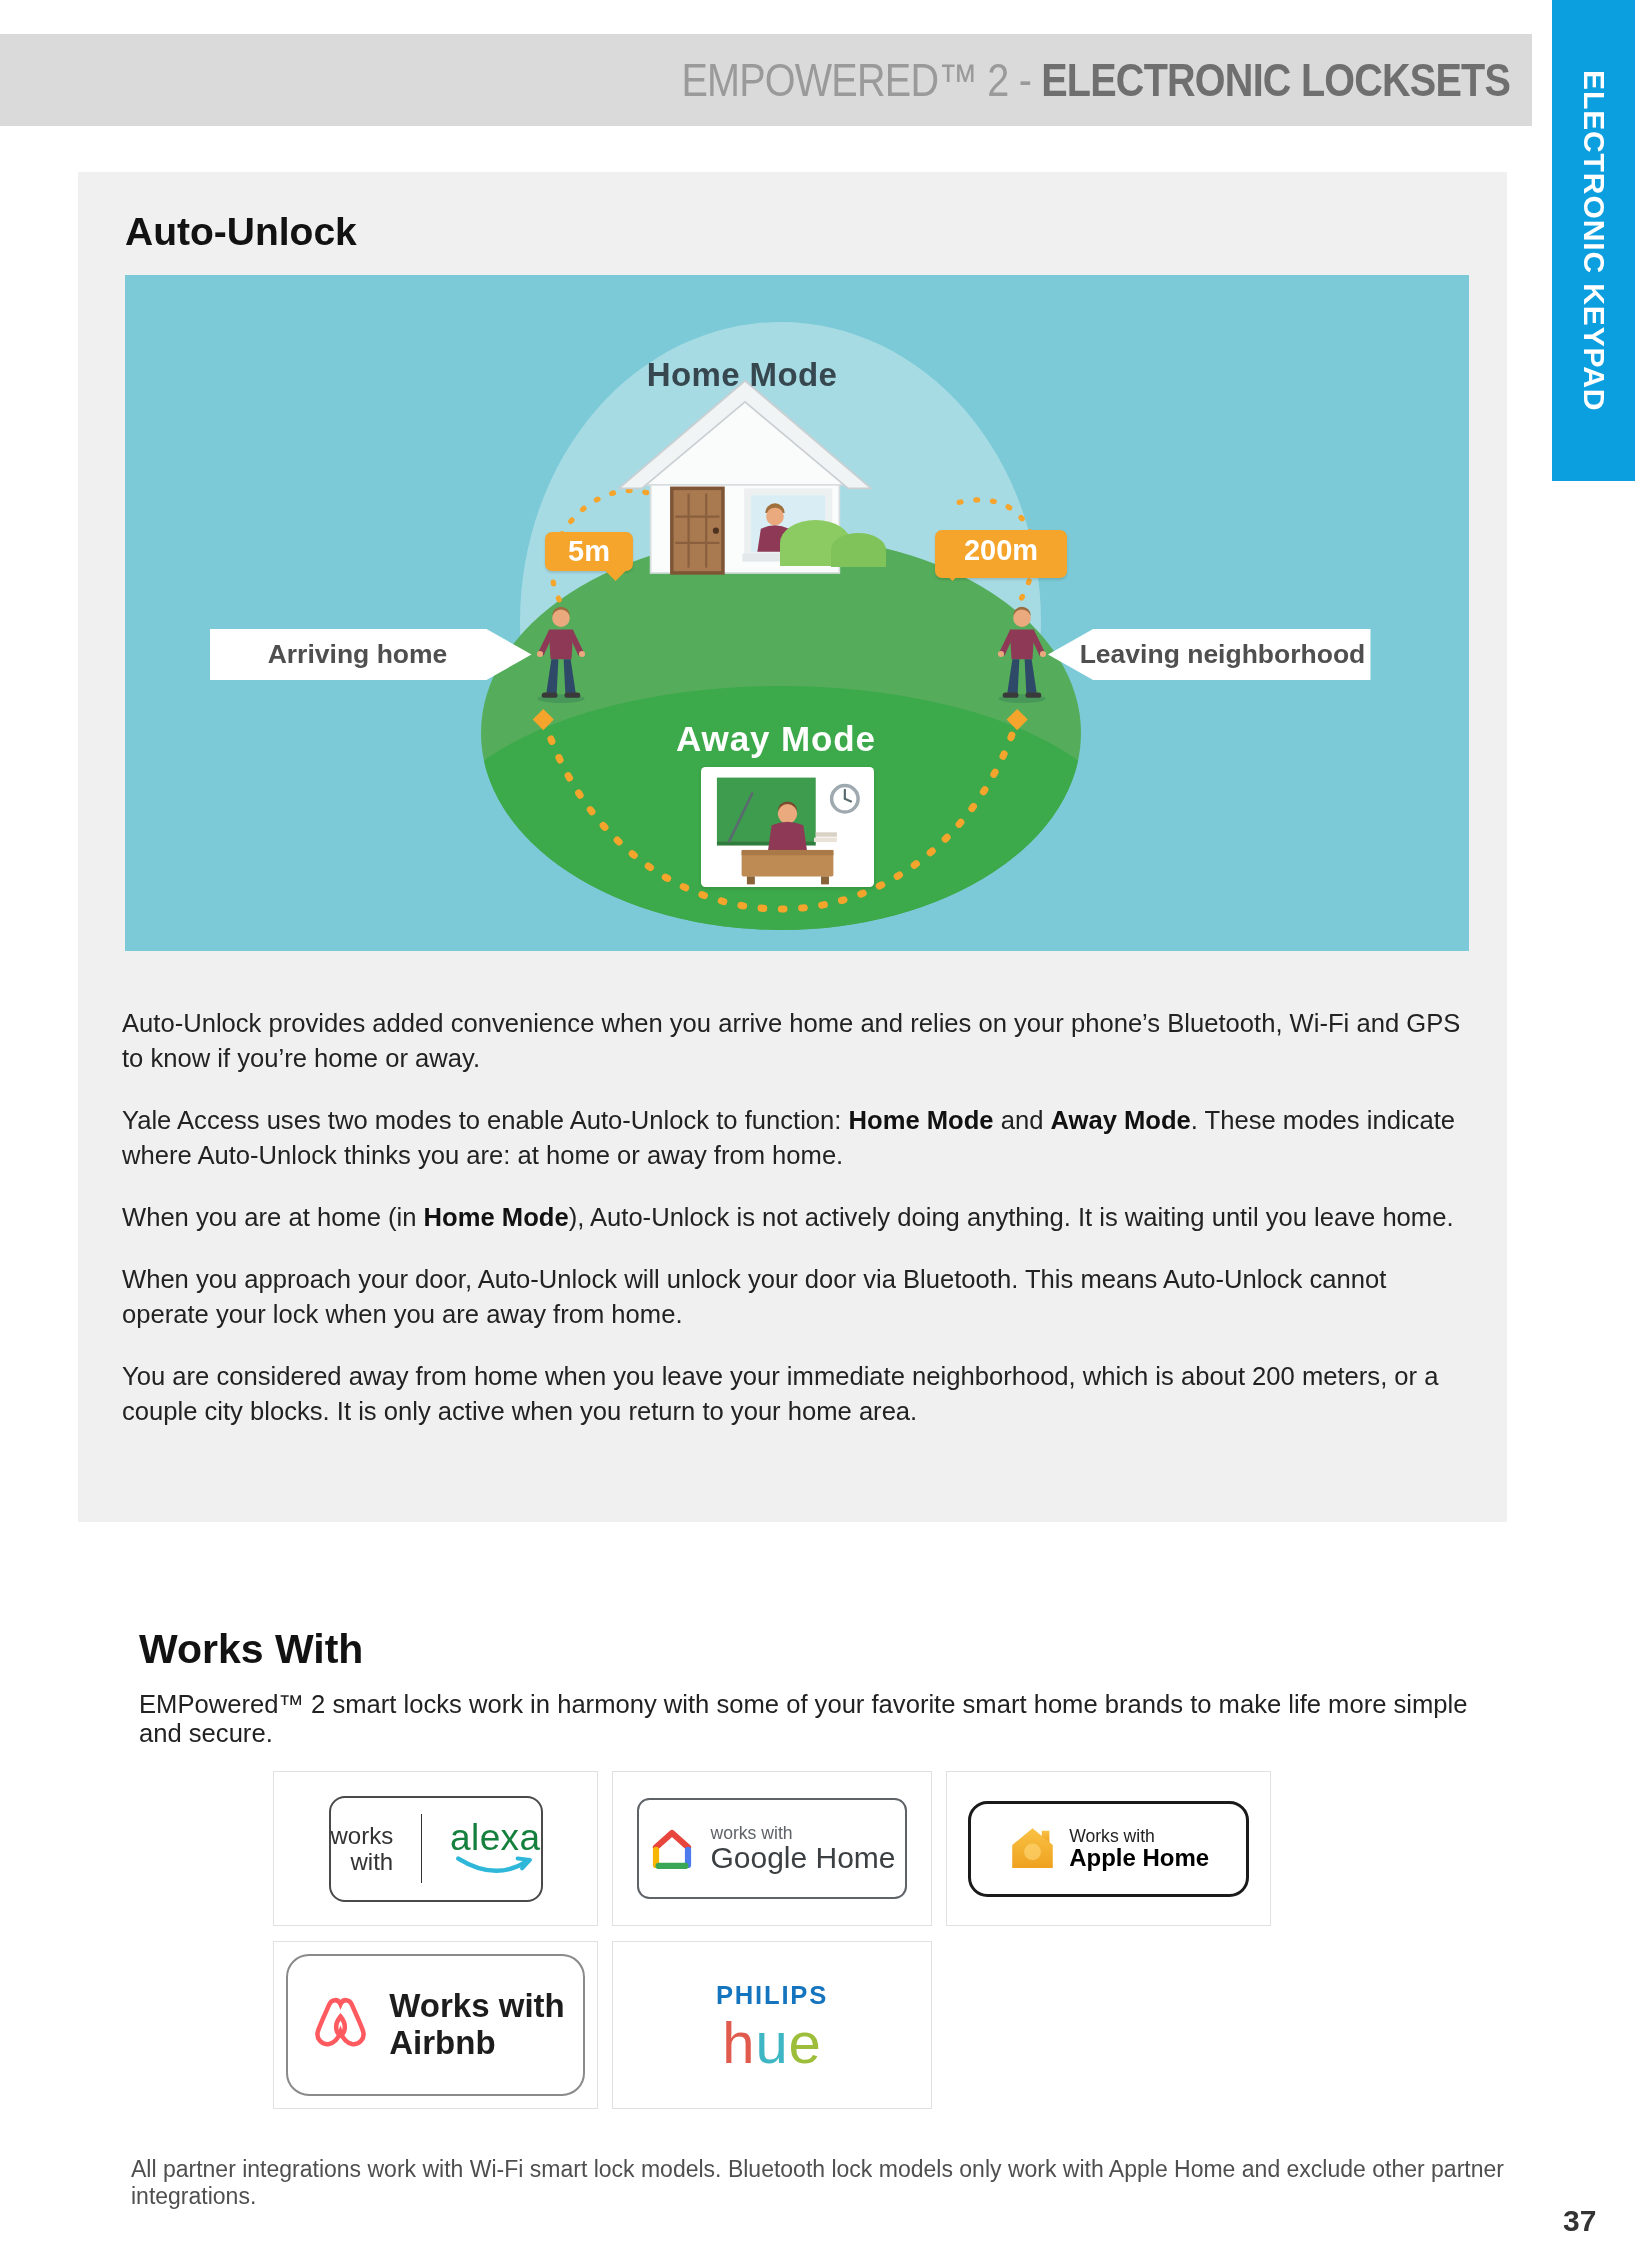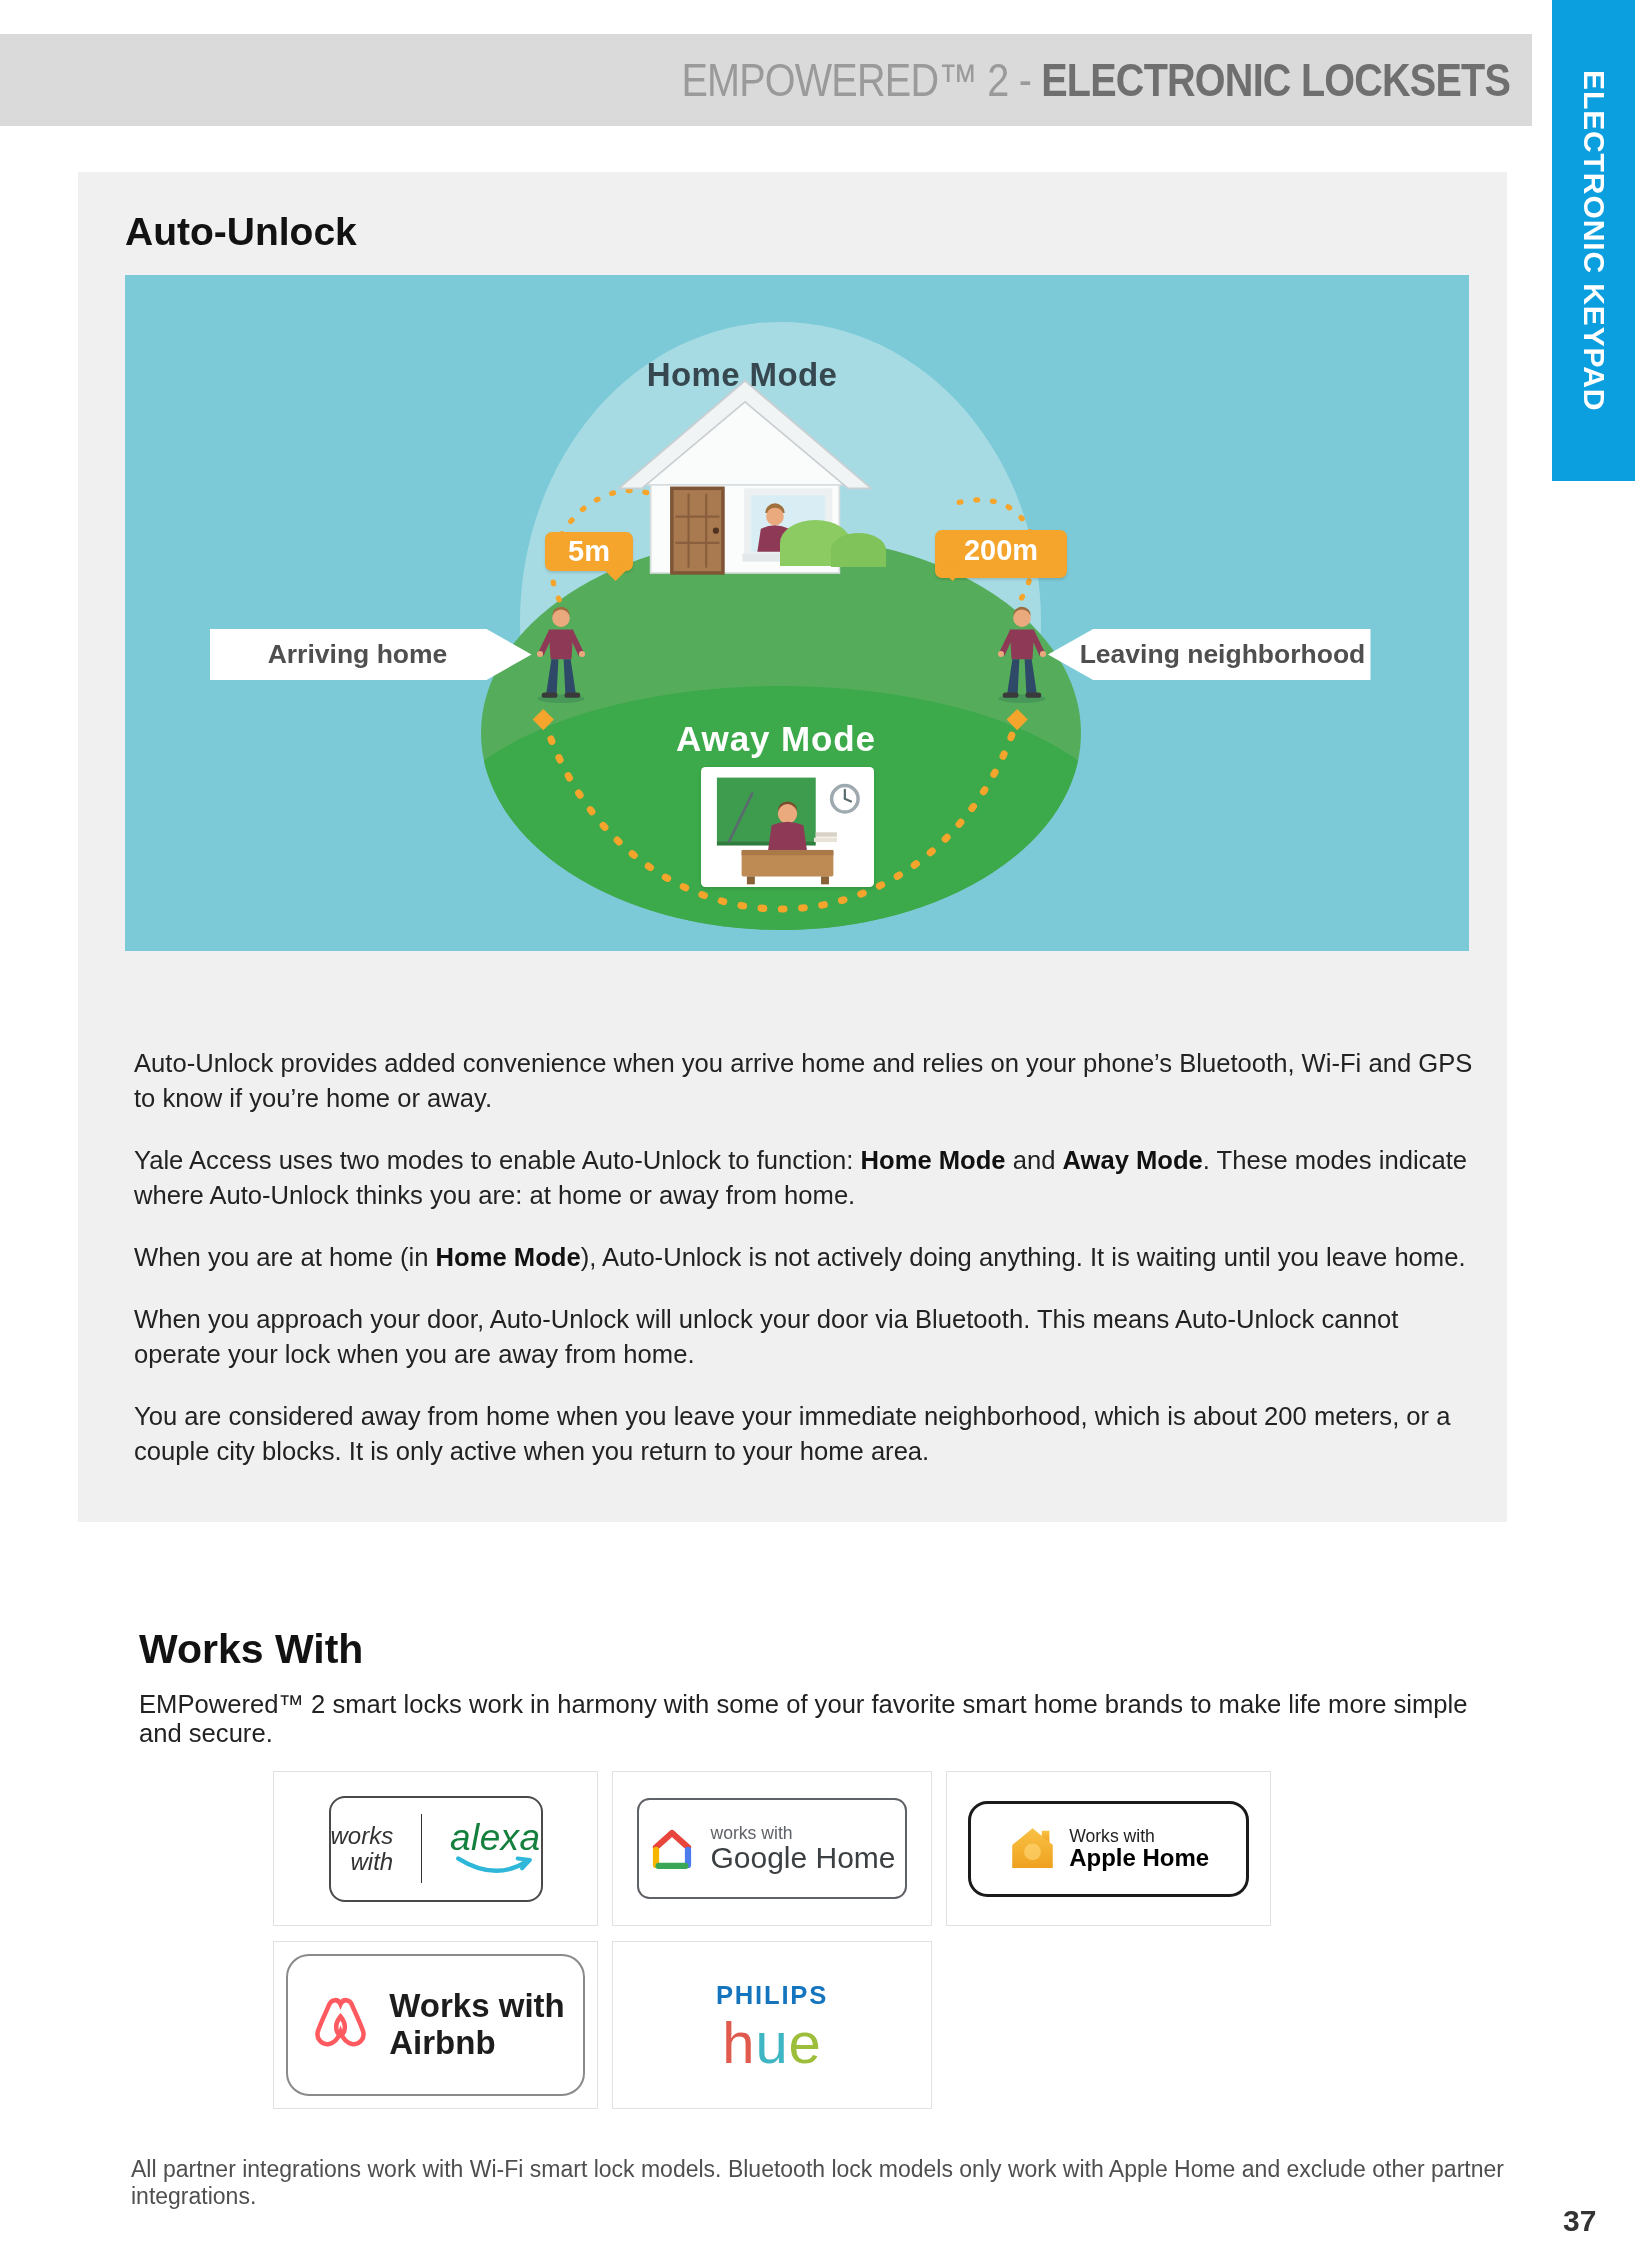--- a/index.html
+++ b/index.html
@@ -58,38 +58,38 @@
           filter:drop-shadow(0 2.6px 1.8px rgba(0,0,0,.10));}
   .banner-left{left:85px;width:295px;clip-path:polygon(0 0,86% 0,100% 50%,86% 100%,0 100%);
                justify-content:center;padding-right:26.5px;}
   .banner-right{left:923px;width:296px;clip-path:polygon(14% 0,100% 0,100% 100%,14% 100%,0 50%);
                 justify-content:center;padding-left:26.5px;}
 
   .desk-card{position:absolute;left:576px;top:492px;width:173px;height:120px;background:#ffffff;
              border-radius:4.4px;box-shadow:0 1.8px 3.5px rgba(0,0,0,.12);}
 
   
-  .paragraphs{position:absolute;left:134px;top:1006px;width:1341px;margin-top:40px;}
+  .paragraphs{position:absolute;left:122px;top:1006px;width:1341px;}
   .paragraphs p{margin:0 0 27px 0;font-size:25.6px;line-height:35px;color:#222222;}
   .paragraphs b{font-weight:700;color:#111111;}
 
   
   .works-title{position:absolute;left:139px;top:1626px;font-size:41px;font-weight:700;color:#121212;}
   .works-subtitle{position:absolute;left:139px;top:1690px;width:1359px;font-size:25.6px;color:#222222;}
 
   .cell{position:absolute;background:#ffffff;border:0.9px solid #E1E1E1;
         display:flex;align-items:center;justify-content:center;}
   .cell-r1c1{left:273px;top:1771px;width:323px;height:153px;}
   .cell-r1c2{left:612px;top:1771px;width:318px;height:153px;}
   .cell-r1c3{left:946px;top:1771px;width:323px;height:153px;}
   .cell-r2c1{left:273px;top:1941px;width:323px;height:166px;}
   .cell-r2c2{left:612px;top:1941px;width:318px;height:166px;}
 
   .badge{display:flex;align-items:center;justify-content:center;background:#fff;}
-  .badge-alexa{width:210px;height:102px;border:2.6px solid #4A4A4A;border-radius:16px;gap:28px;font-style:italic;}
+  .badge-alexa{width:210px;height:102px;border:2.6px solid #4A4A4A;border-radius:16px;gap:28px;}
   .alexa-wwcol{text-align:right;font-size:24px;line-height:25.6px;color:#333;font-weight:400;}
   .alexa-div{width:2.2px;height:69px;background:#333;}
   .alexa-right{display:flex;flex-direction:column;align-items:center;}
   .alexa-name{font-size:37px;color:#15803d;font-weight:400;letter-spacing:0.4px;line-height:35px;}
   .badge-google{width:266px;height:97px;border:2.2px solid #5F6368;border-radius:12.4px;gap:14px;}
   .g-col{display:flex;flex-direction:column;line-height:1.05;}
   .g-small{font-size:17.6px;color:#5F6368;}
   .g-name{font-size:30px;color:#3C4043;font-weight:500;}
   .badge-apple{width:275px;height:90px;border:3.1px solid #1A1A1A;border-radius:19.4px;gap:12.4px;}
   .a-col{display:flex;flex-direction:column;line-height:1.05;}

